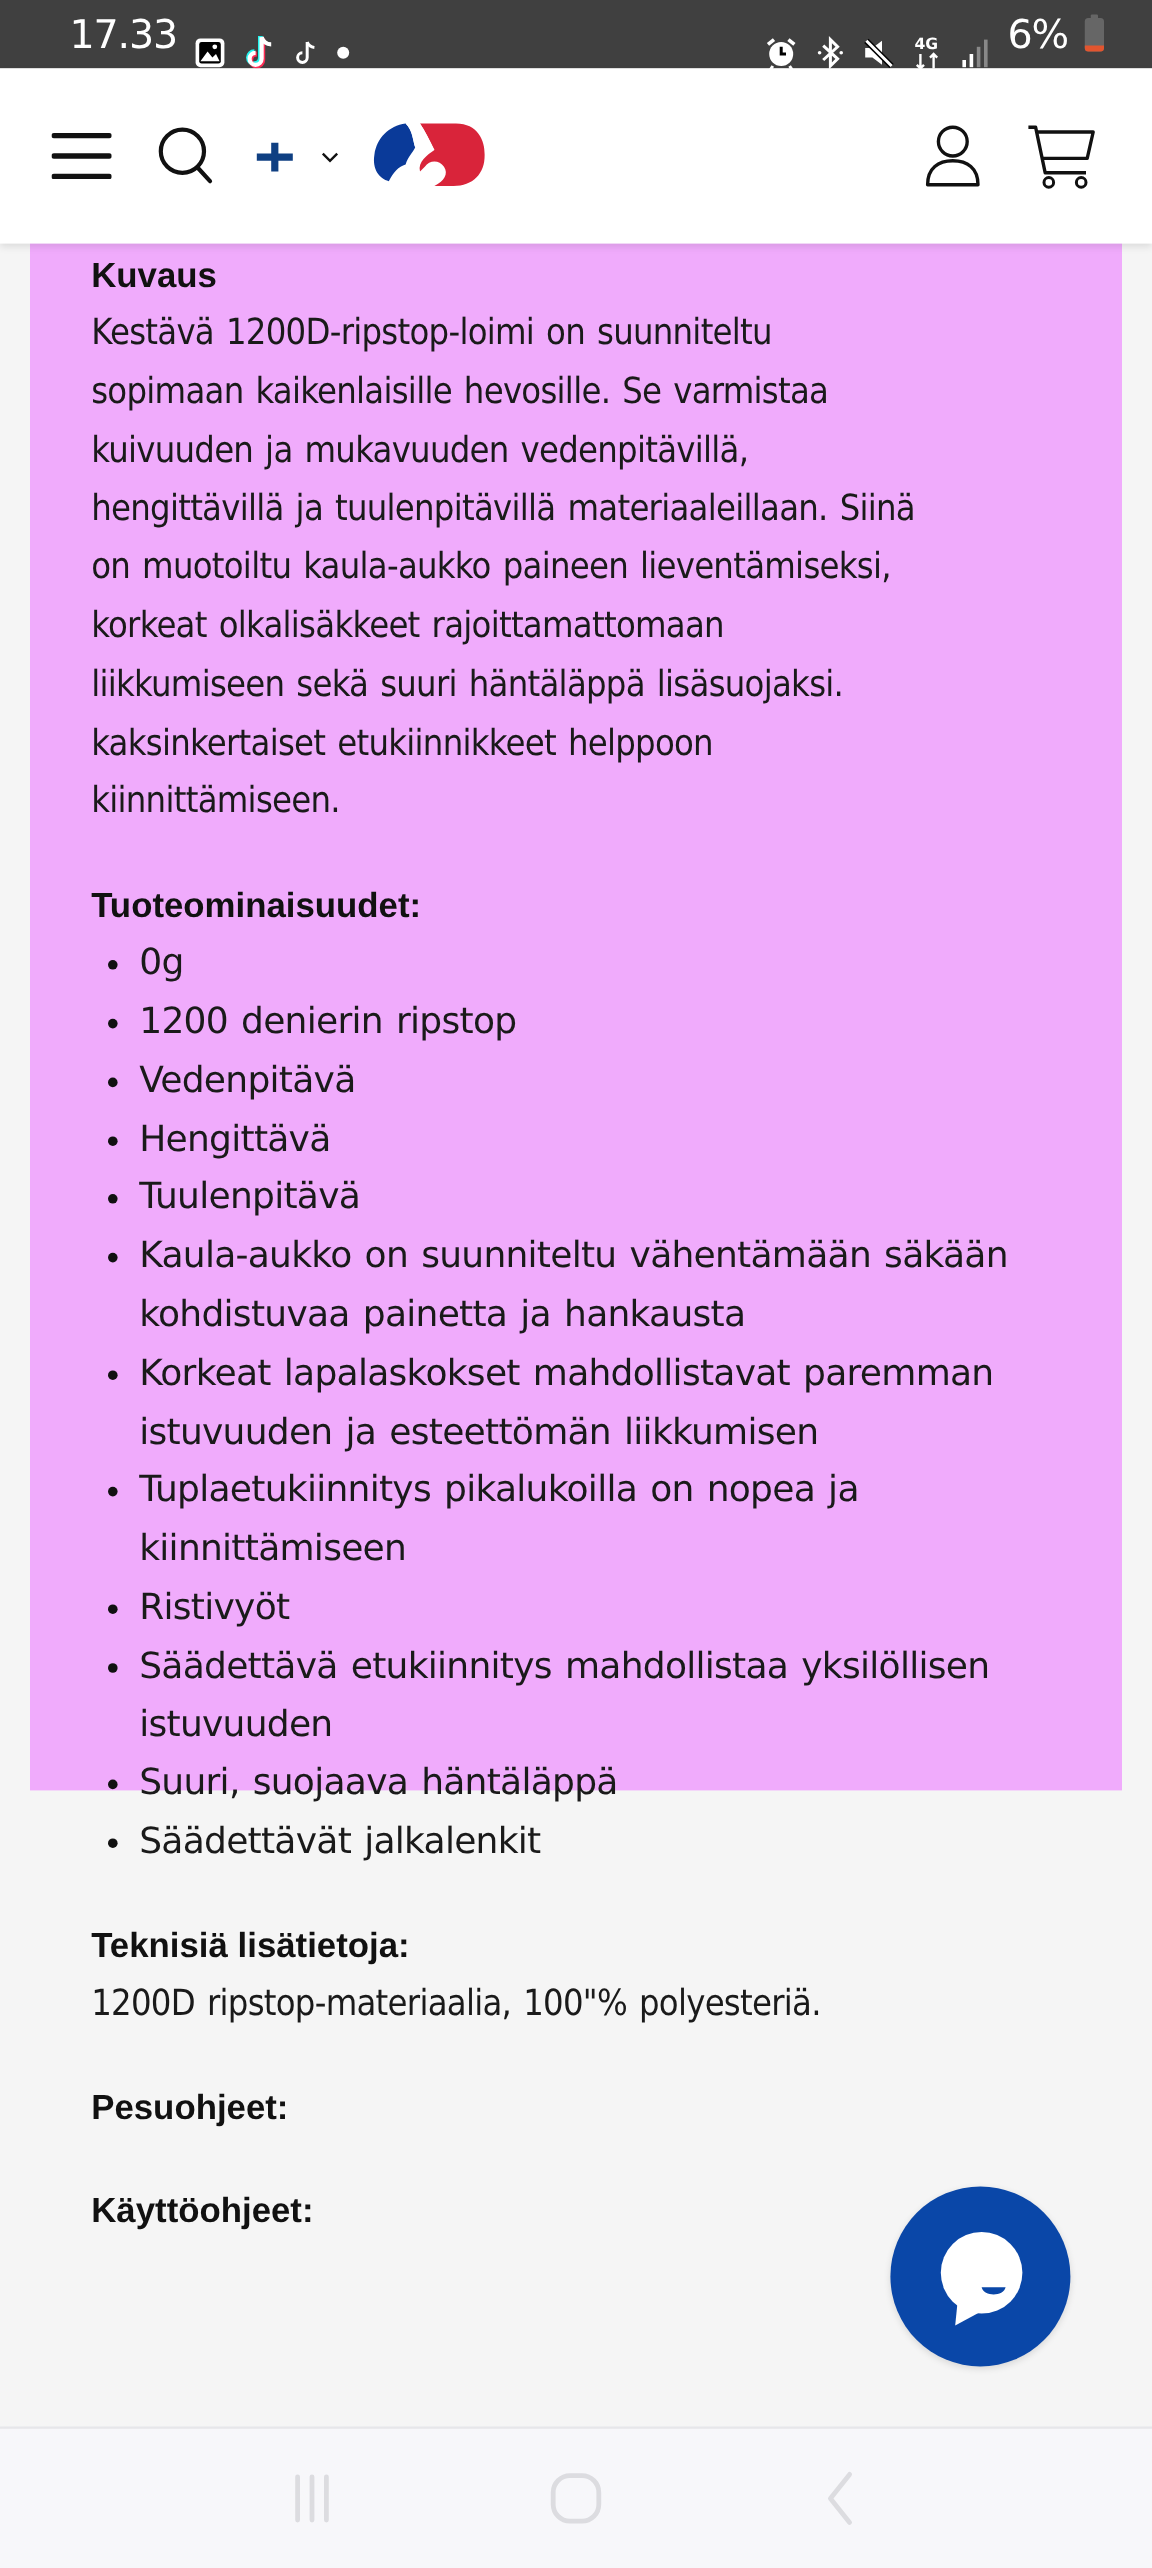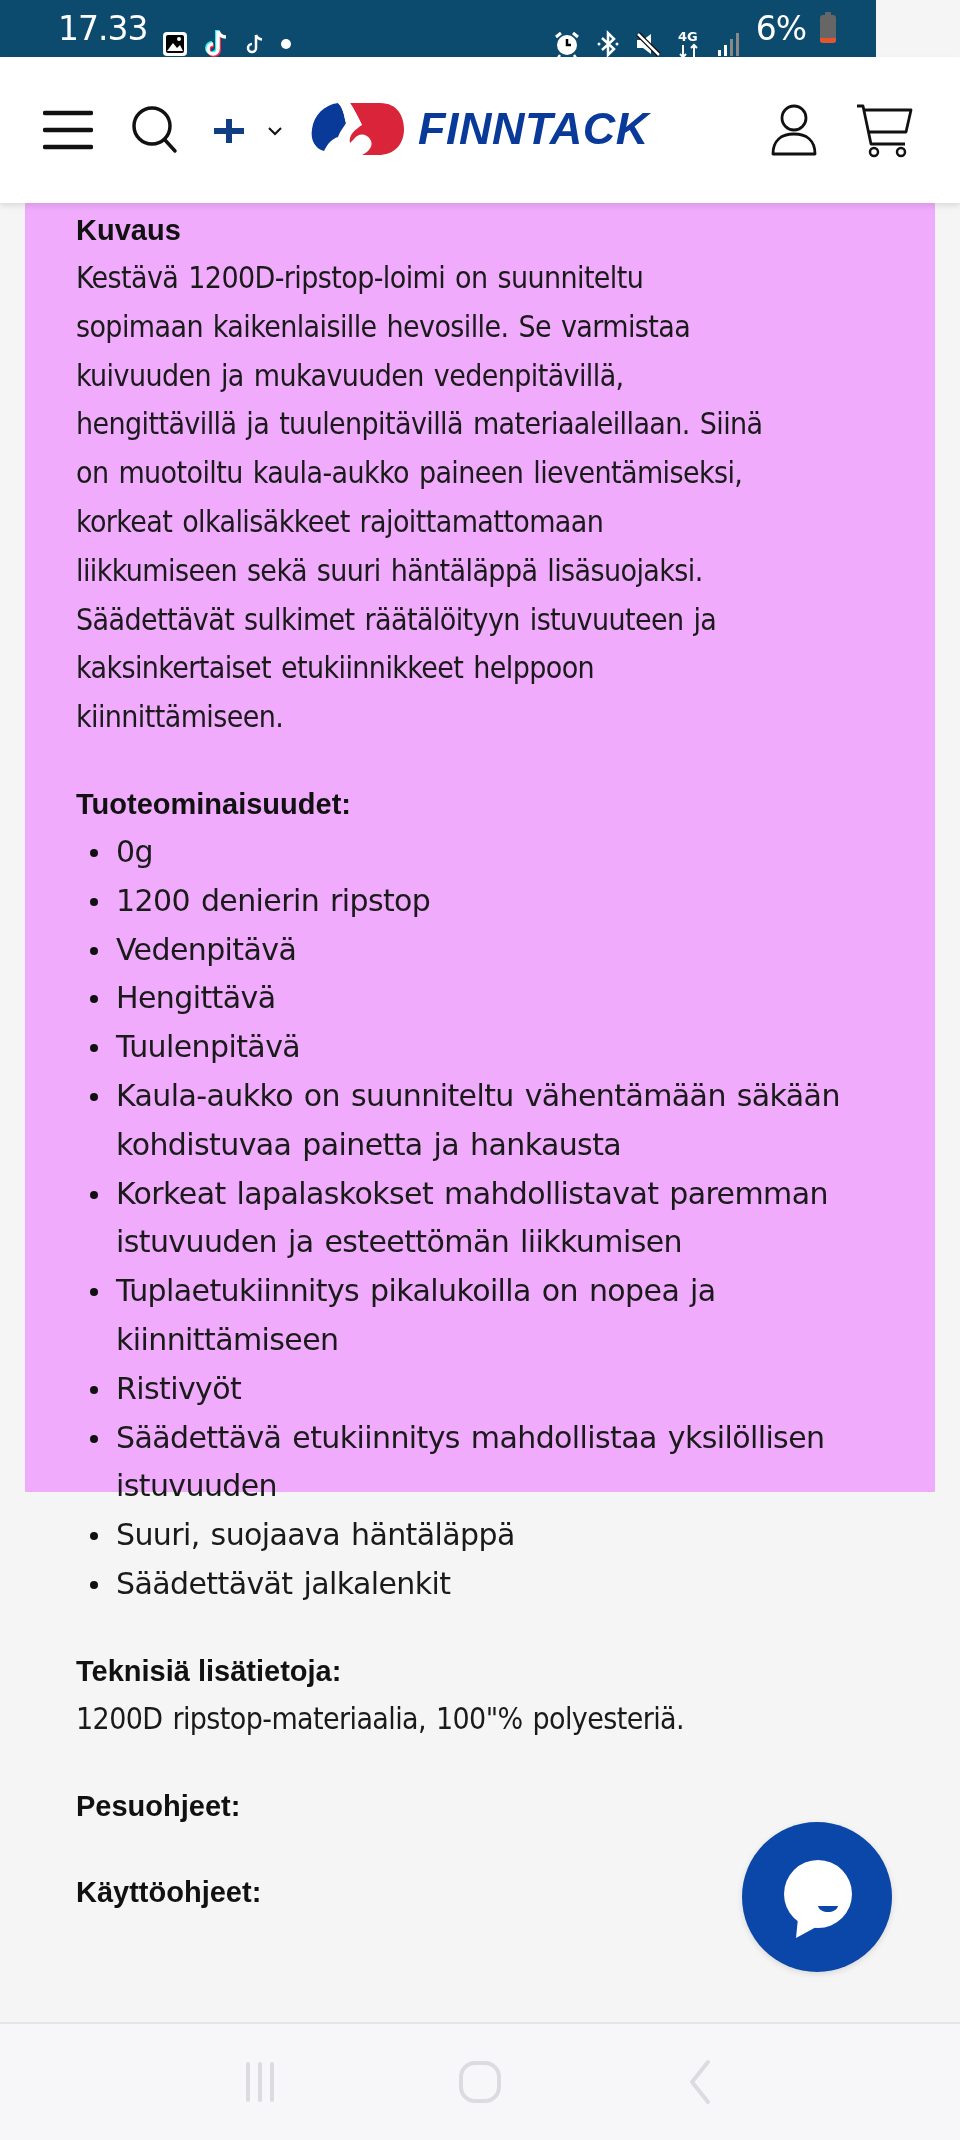--- a/index.html
+++ b/index.html
@@ -5,22 +5,22 @@
     * { box-sizing: border-box; margin: 0; padding: 0; }
     html, body { width: 960px; height: 2140px; overflow: hidden; }
     body {
       background: #f5f5f5;
       font-family: "Liberation Sans", "DejaVu Sans", sans-serif;
       color: #111;
       position: relative;
     }
     
     .status-bar {
-      position: absolute; left: 0; top: 0; width: 876px; height: 57px;
-      background: #0c4a6e; color: #fff;
+      position: absolute; left: 0; top: 0; width: 960px; height: 57px;
+      background: #404040; color: #fff;
       display: flex; align-items: center; justify-content: space-between;
       padding: 0 40px 0 58px;
     }
     .status-left, .status-right { display: flex; align-items: center; gap: 14px; }
     .status-time { font-size: 33px; font-family: "DejaVu Sans", sans-serif; letter-spacing: -1px; }
     .status-ico { display: inline-flex; align-items: center; justify-content: center; margin-top: 31px; }
     .status-battery-text { font-size: 33px; font-family: "DejaVu Sans", sans-serif; letter-spacing: -1px; }
     .battery {
       width: 16px; height: 28px; border-radius: 3px; background: #666; position: relative;
     }
@@ -183,21 +183,20 @@
     <svg width="20" height="20" viewBox="0 0 20 20" style="margin-left:18px;">
         <path d="M4 7 L10 13 L16 7" stroke="#111" stroke-width="2" fill="none"></path>
       </svg>
   </div>
   <div class="logo">
     <svg width="94" height="56" viewBox="0 0 94 56">
       <path d="M40 2 H70 C88 2 94 16 94 28 C94 44 84 54 68 54 H52 C60 50 64 44 60 38 C56 32 48 32 44 38 L40 42 C38 34 46 28 52 24 C48 16 44 8 40 2 Z" fill="#d9243a"></path>
       <path d="M28 2 C14 4 4 14 2 28 C0 40 6 48 14 50 C18 42 22 38 28 36 C30 30 34 26 36 22 C34 16 34 8 28 2 Z" fill="#0a3a99"></path>
       <path d="M28 2 C34 8 34 16 36 22 L52 24 C48 16 44 8 40 2 Z" fill="#fff"></path>
     </svg>
-    <span class="logo-text">FINNTACK</span>
   </div>
   <div class="hdr-btn" style="left:768px; top:46px; width:52px; height:54px;">
     <svg width="48" height="52" viewBox="0 0 48 52">
         <circle cx="24" cy="14" r="12" stroke="#111" stroke-width="2.8" fill="none"></circle>
         <path d="M3 50 C3 36 12 30 24 30 C36 30 45 36 45 50 Z" stroke="#111" stroke-width="2.8" fill="none" stroke-linejoin="round"></path>
       </svg>
   </div>
   <div class="hdr-btn" style="left:855px; top:44px; width:60px; height:58px;">
     <svg width="58" height="56" viewBox="0 0 58 56">
         <path d="M1 4 H7 L15 42 H49" stroke="#111" stroke-width="2.8" fill="none" stroke-linejoin="round"></path>
@@ -212,21 +211,20 @@
   <section>
     <h2 class="section-title">Kuvaus</h2>
     <div class="para">
       <div>Kestävä 1200D-ripstop-loimi on suunniteltu</div>
       <div>sopimaan kaikenlaisille hevosille. Se varmistaa</div>
       <div>kuivuuden ja mukavuuden vedenpitävillä,</div>
       <div>hengittävillä ja tuulenpitävillä materiaaleillaan. Siinä</div>
       <div>on muotoiltu kaula-aukko paineen lieventämiseksi,</div>
       <div>korkeat olkalisäkkeet rajoittamattomaan</div>
       <div>liikkumiseen sekä suuri häntäläppä lisäsuojaksi.</div>
-      <div>Säädettävät sulkimet räätälöityyn istuvuuteen ja</div>
       <div>kaksinkertaiset etukiinnikkeet helppoon</div>
       <div>kiinnittämiseen.</div>
     </div>
   </section>
 
   <div class="gap" style="height:38px;"></div>
 
   <section>
     <h2 class="section-title">Tuoteominaisuudet:</h2>
     <ul class="features">

